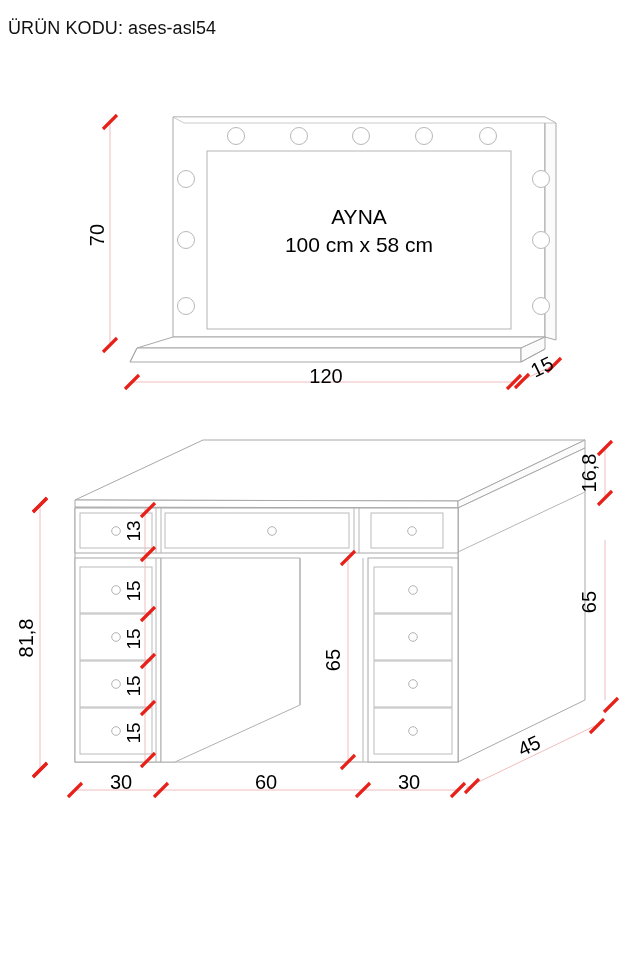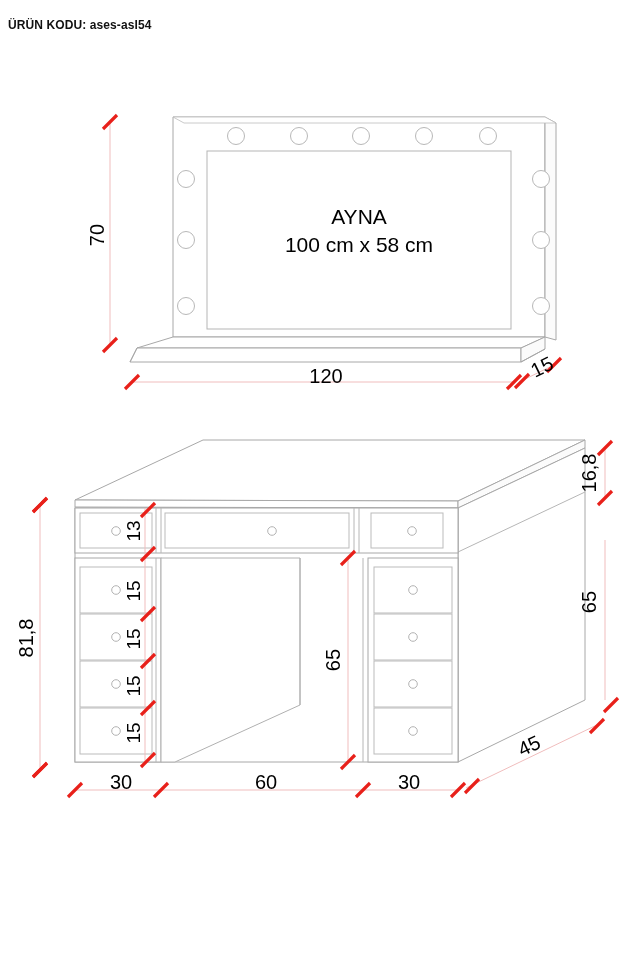--- a/index.html
+++ b/index.html
@@ -20,25 +20,24 @@
     position: absolute;
     left: 0;
     top: 0;
     width: 640px;
     height: 960px;
   }
   #product-code {
     position: absolute;
     left: 8px;
     top: 18px;
-    font-size: 12px;
+    font-size: 18px;
     letter-spacing: 0.1px;
     color: #111111;
     white-space: nowrap;
-    font-weight: bold;
   }
   svg.draw {
     position: absolute;
     left: 0;
     top: 0;
     width: 640px;
     height: 960px;
     overflow: visible;
   }
   .txt {

